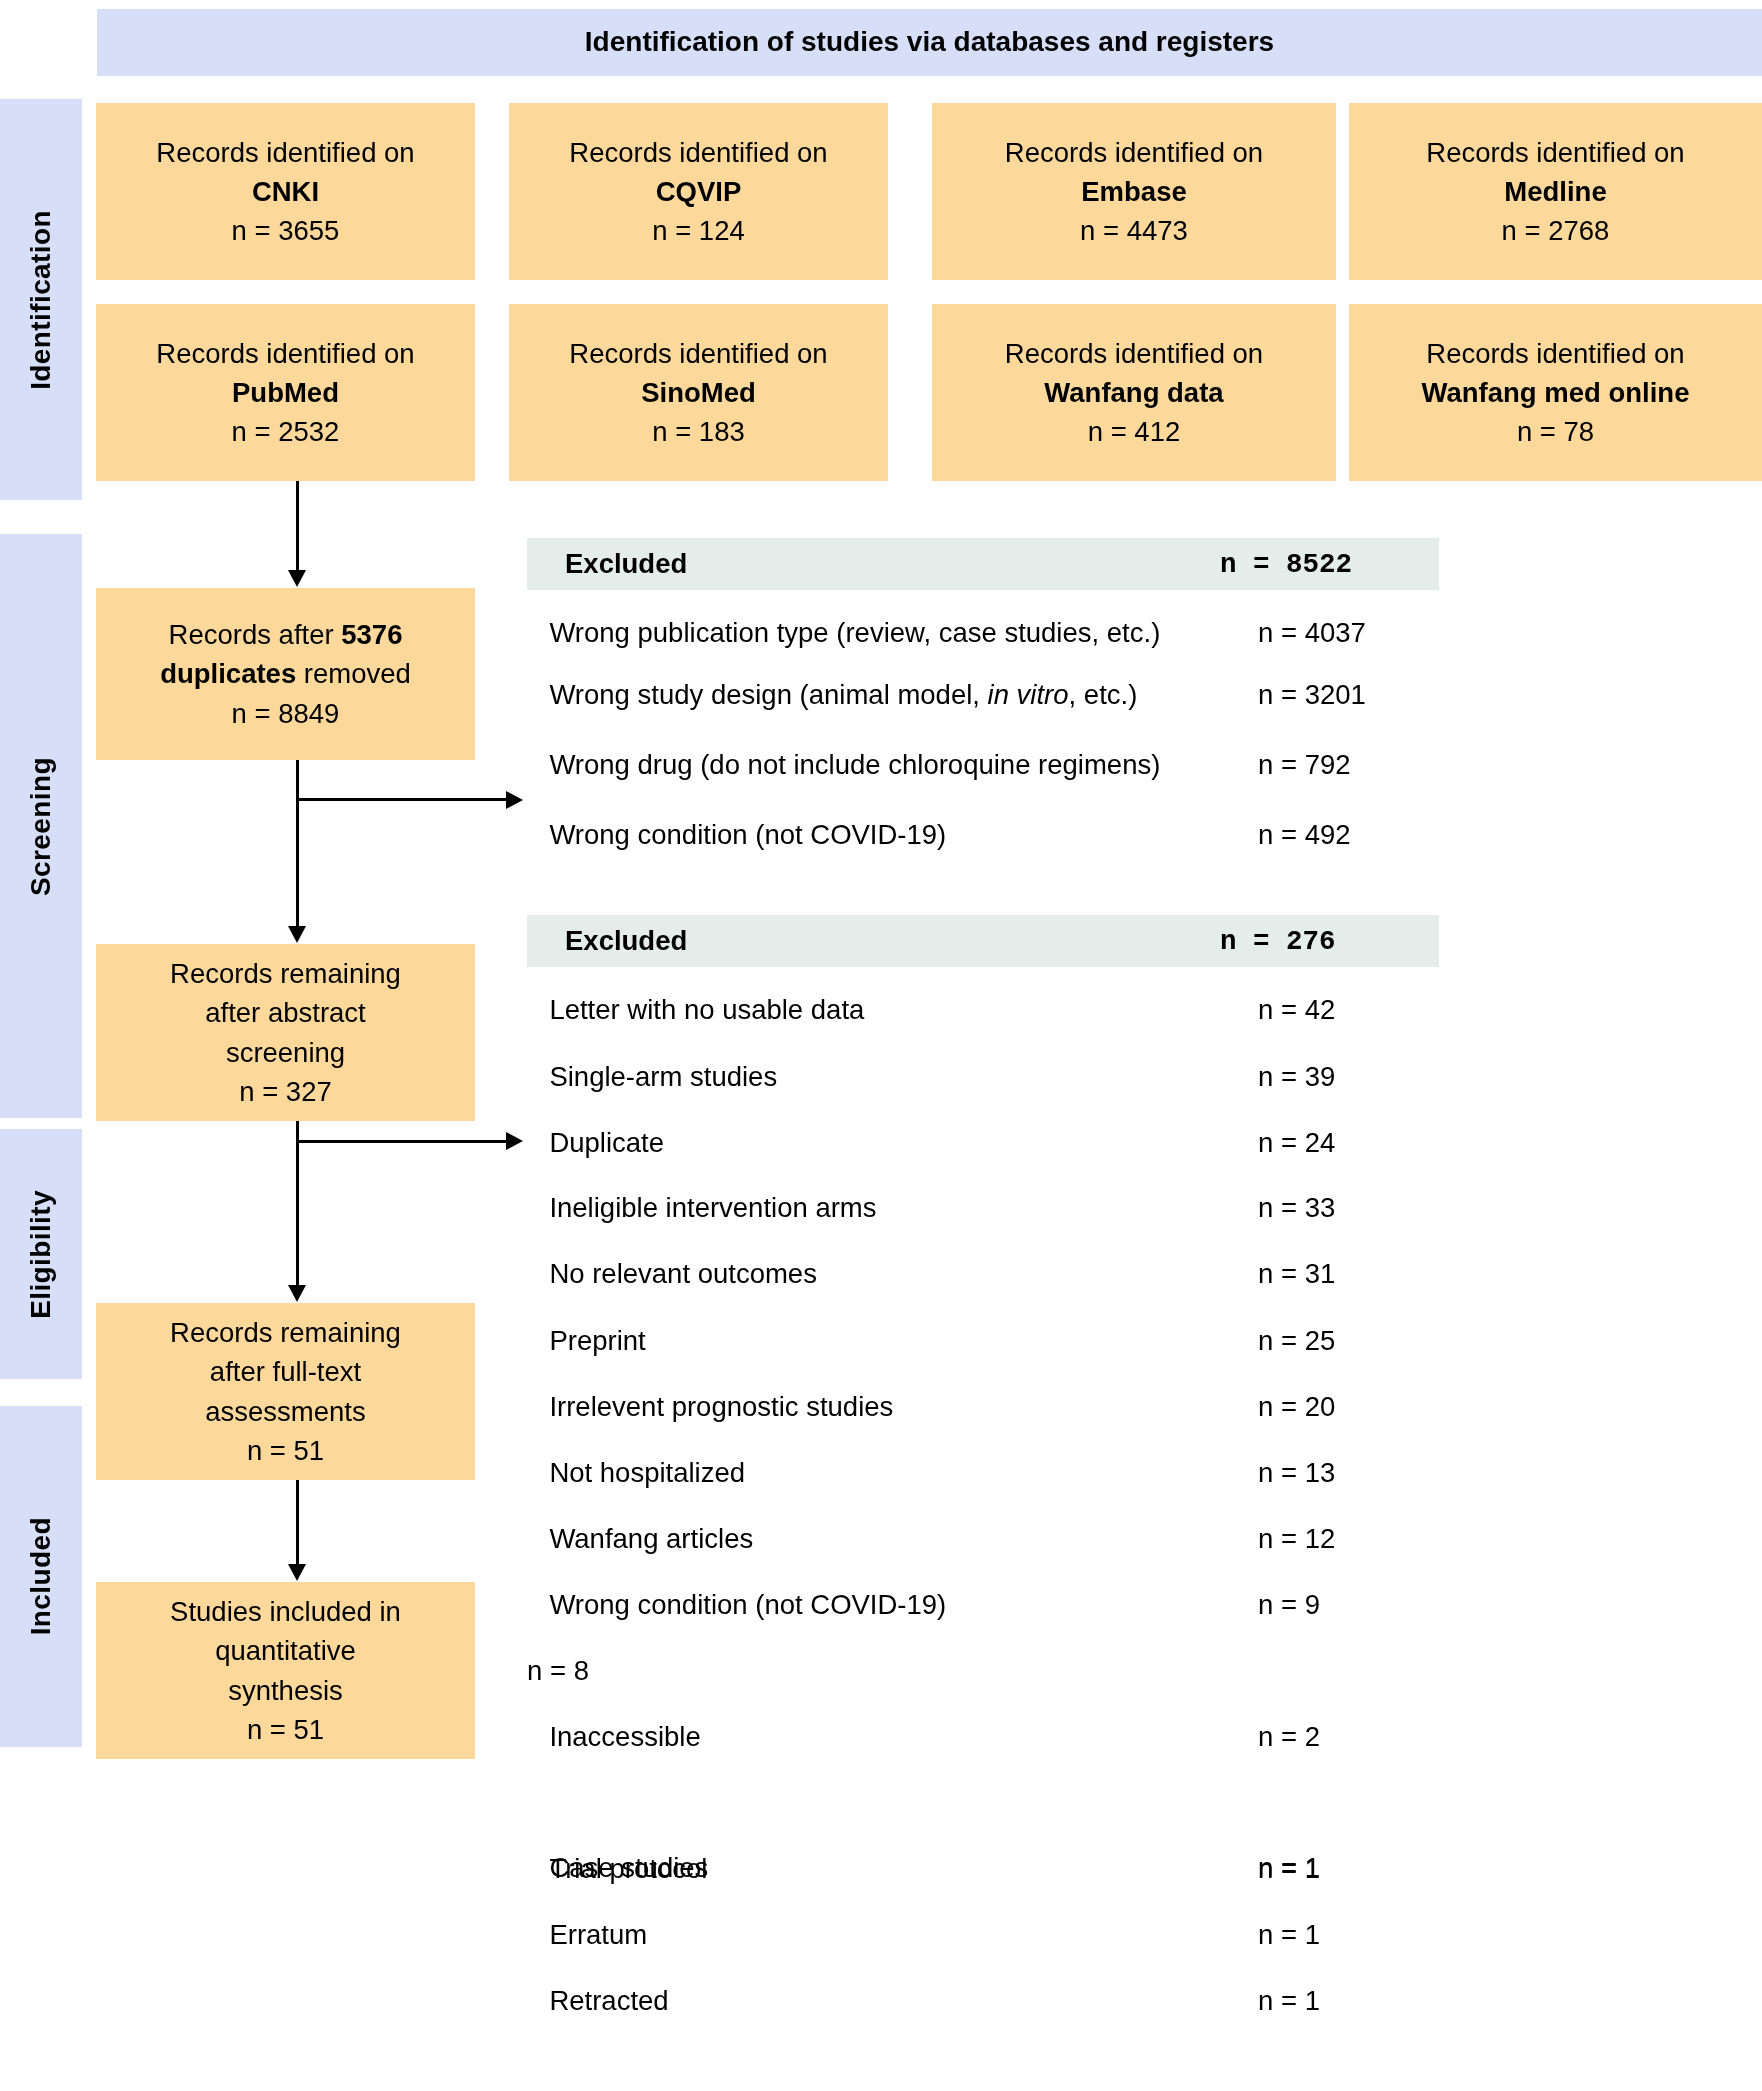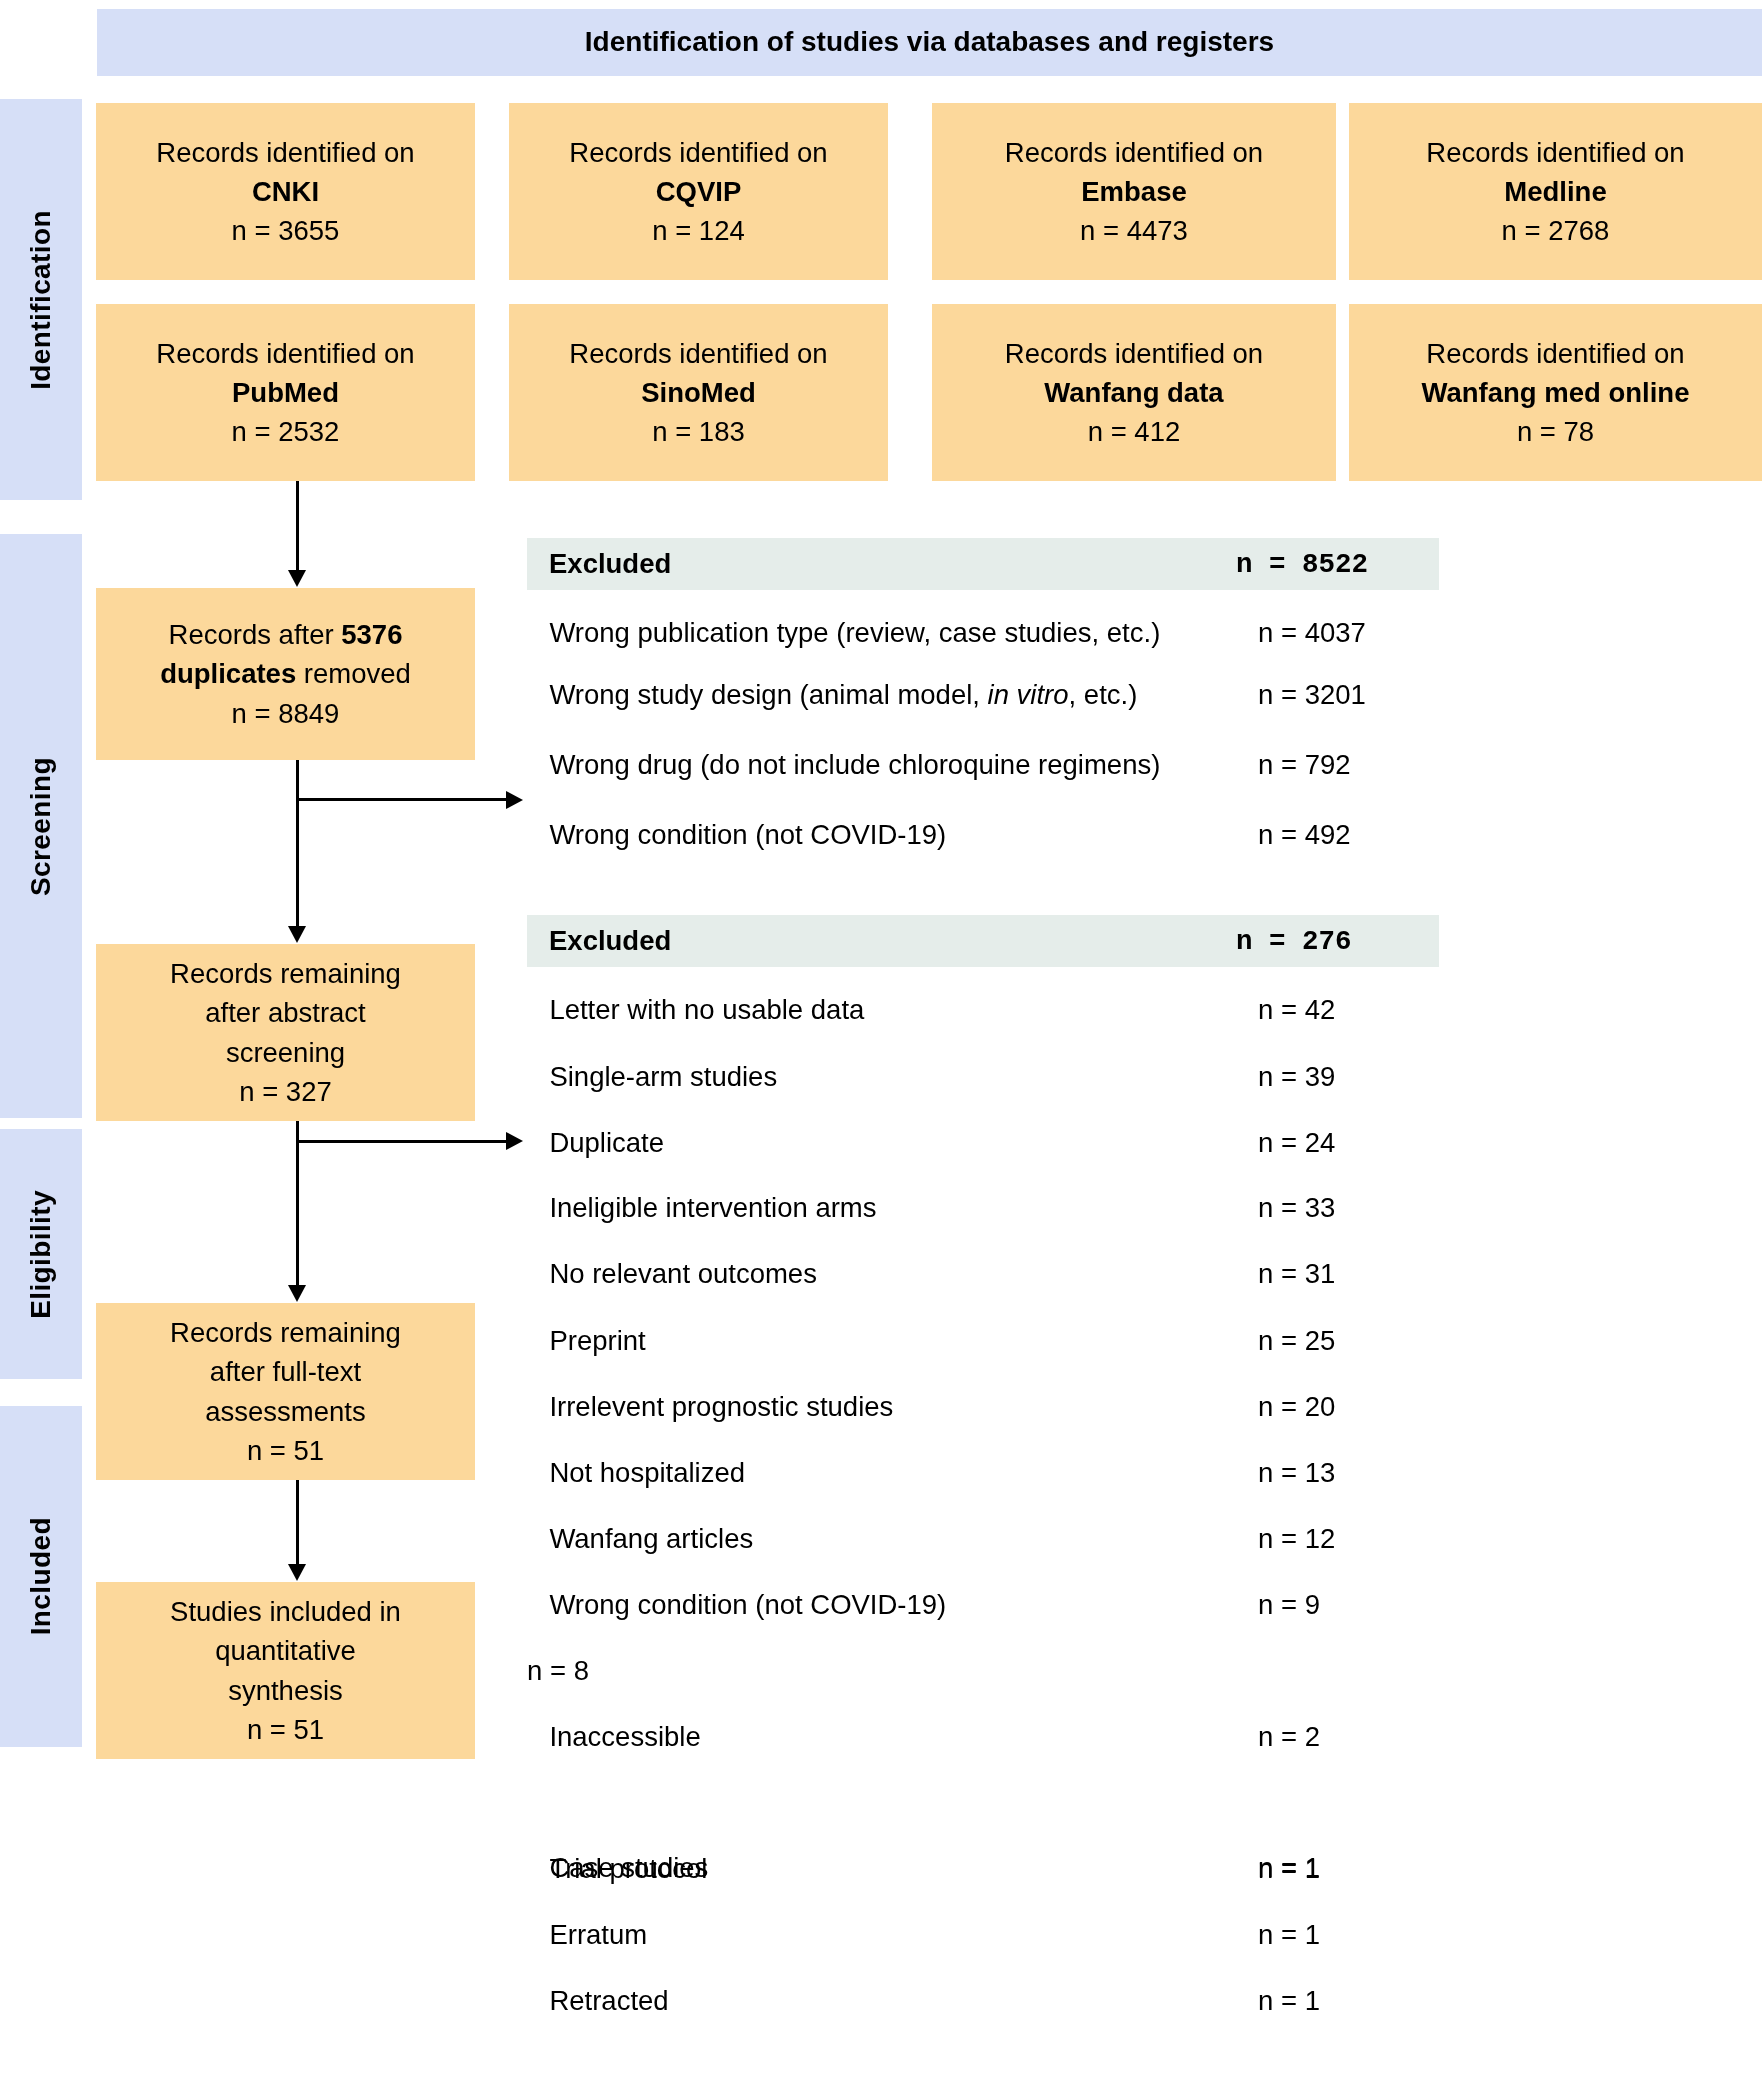--- a/index.html
+++ b/index.html
@@ -61,21 +61,21 @@
   .obox .ln{display:block;white-space:nowrap;}
   .obox b{font-weight:bold;}
 
   
   .exhead{
     background:#e5edea;
     display:flex;
     align-items:center;
     font-weight:bold;
     font-size:27.5px;
-    padding:0 22px;
+    padding:0 38px;
   }
   .exhead .lbl{flex:1;}
   .exhead .num{width:181px;text-align:left;font-family:Liberation Mono, monospace;}
 
   .exrow{
     display:flex;
     align-items:center;
     font-size:27.5px;
   }
   .exrow .lbl{flex:1;padding-left:22.4px;white-space:nowrap;}

